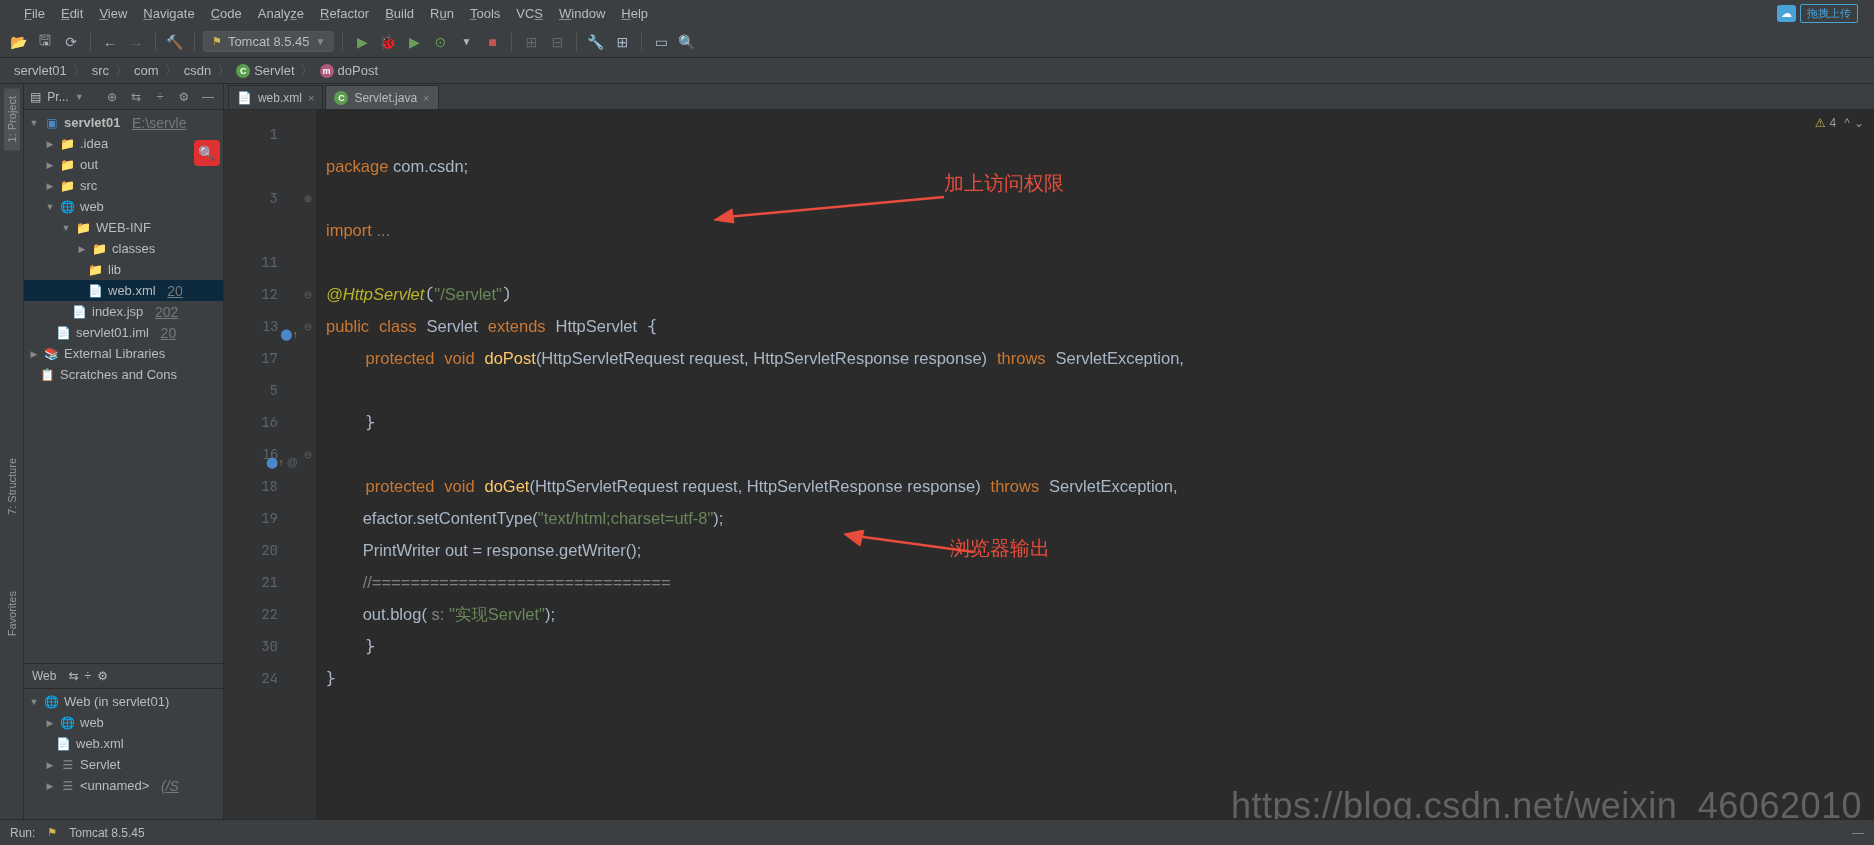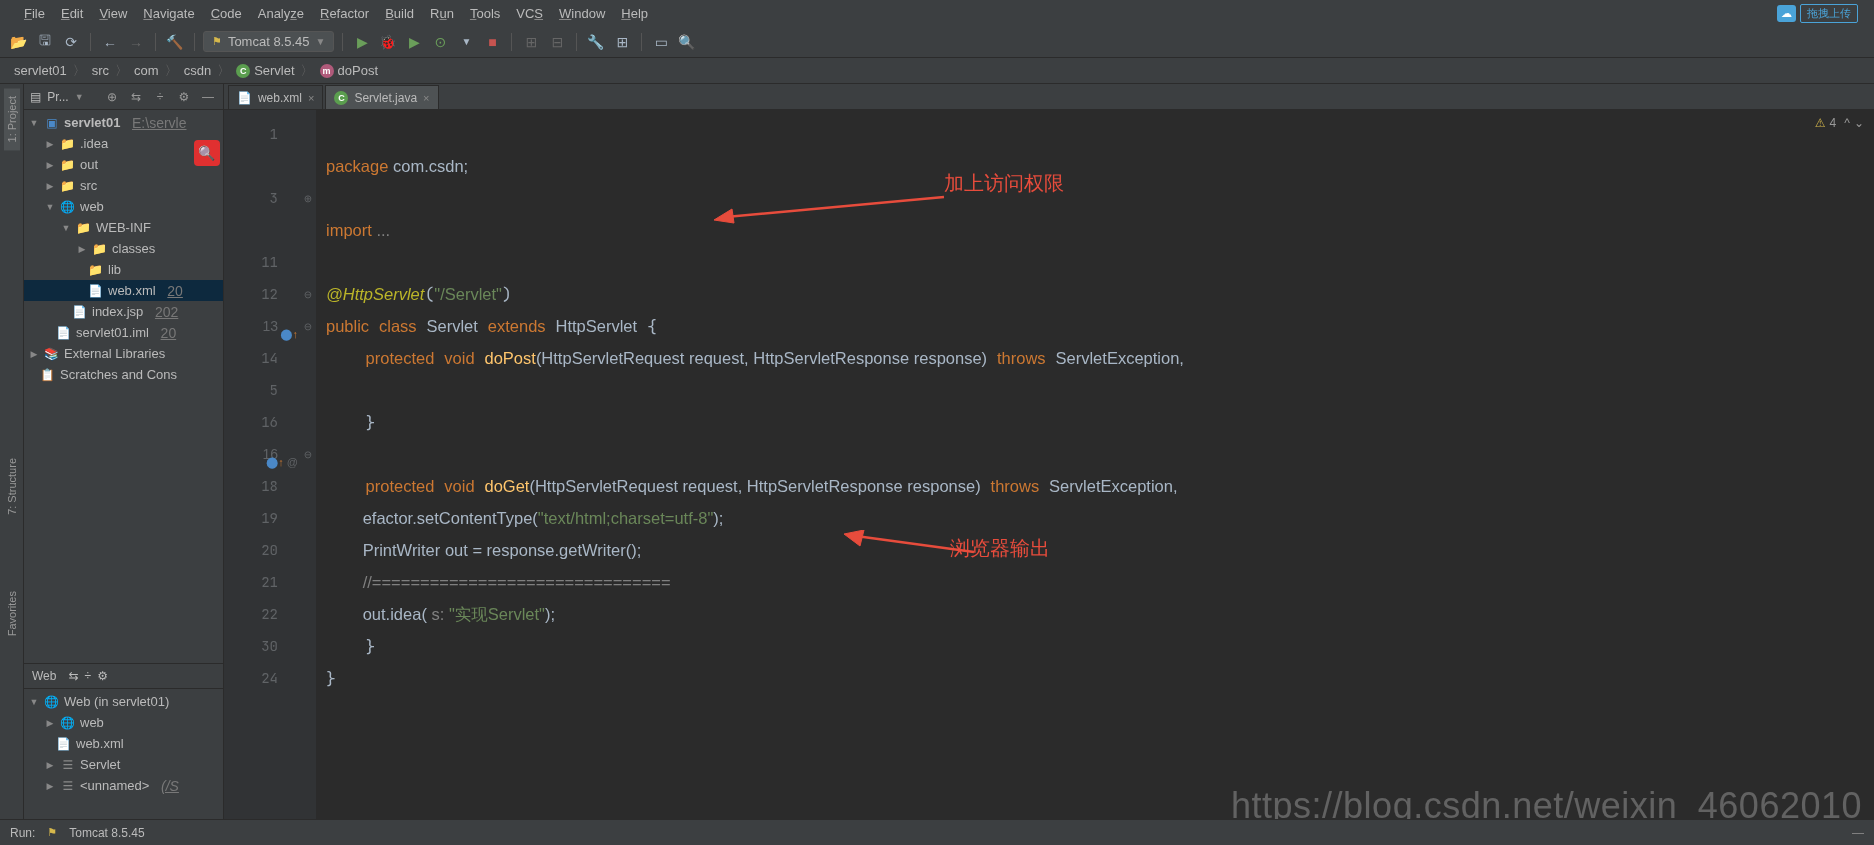--- a/index.html
+++ b/index.html
@@ -270,21 +270,21 @@
     </div>
     <div class="code-wrap">
       <div class="gutter">
         <div class="ln">1</div>
         <div class="ln"></div>
         <div class="ln">3</div>
         <div class="ln"></div>
         <div class="ln">11</div>
         <div class="ln">12</div>
         <div class="ln"><span>13</span><span class="gico"><span class="gicon-o">⬤</span><span class="gicon-up">↑</span></span></div>
-        <div class="ln">14</div>
+        <div class="ln">17</div>
         <div class="ln">5</div>
         <div class="ln">16</div>
         <div class="ln"><span>16</span><span class="gico"><span class="gicon-o">⬤</span><span class="gicon-up">↑</span> @</span></div>
         <div class="ln">18</div>
         <div class="ln">19</div>
         <div class="ln">20</div>
         <div class="ln">21</div>
         <div class="ln">22</div>
         <div class="ln">30</div>
         <div class="ln">24</div>
@@ -317,21 +317,21 @@
 <span class="ann">@HttpServlet</span>(<span class="str">"/Servlet"</span>)
 <span class="kw">public</span> <span class="kw">class</span> <span>Servlet</span> <span class="kw">extends</span> <span>HttpServlet</span> {
     <span class="kw">protected</span> <span class="kw">void</span> <span class="fn">doPost</span><span>(HttpServletRequest request, HttpServletResponse response)</span> <span class="kw">throws</span> <span class="type">ServletException,</span>
 
     }
 
     <span class="kw">protected</span> <span class="kw">void</span> <span class="fn">doGet</span><span>(HttpServletRequest request, HttpServletResponse response)</span> <span class="kw">throws</span> <span class="type">ServletException, </span>
 <span>        efactor.setContentType(</span><span class="str">"text/html;charset=utf-8"</span><span>);</span>
 <span>        PrintWriter out = response.getWriter();</span>
 <span class="cm">        //===============================</span>
-<span>        out.idea(</span><span class="param"> s: </span><span class="str">"实现Servlet"</span><span>);</span>
+<span>        out.blog(</span><span class="param"> s: </span><span class="str">"实现Servlet"</span><span>);</span>
     }
 }
       </div>
       <div class="warn-badge">
         <span class="tri">⚠</span>
         <span>4</span>
         <span style="margin-left:4px">^</span>
         <span>⌄</span>
       </div>
 

